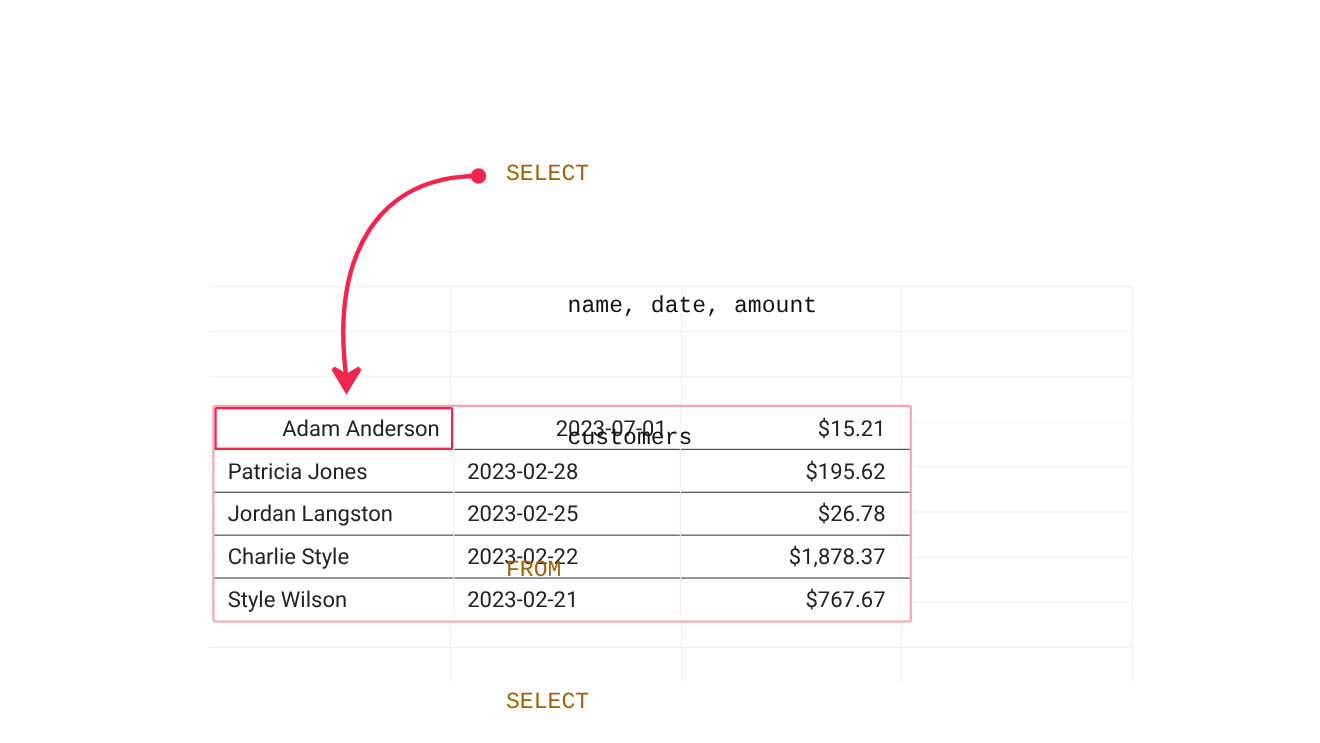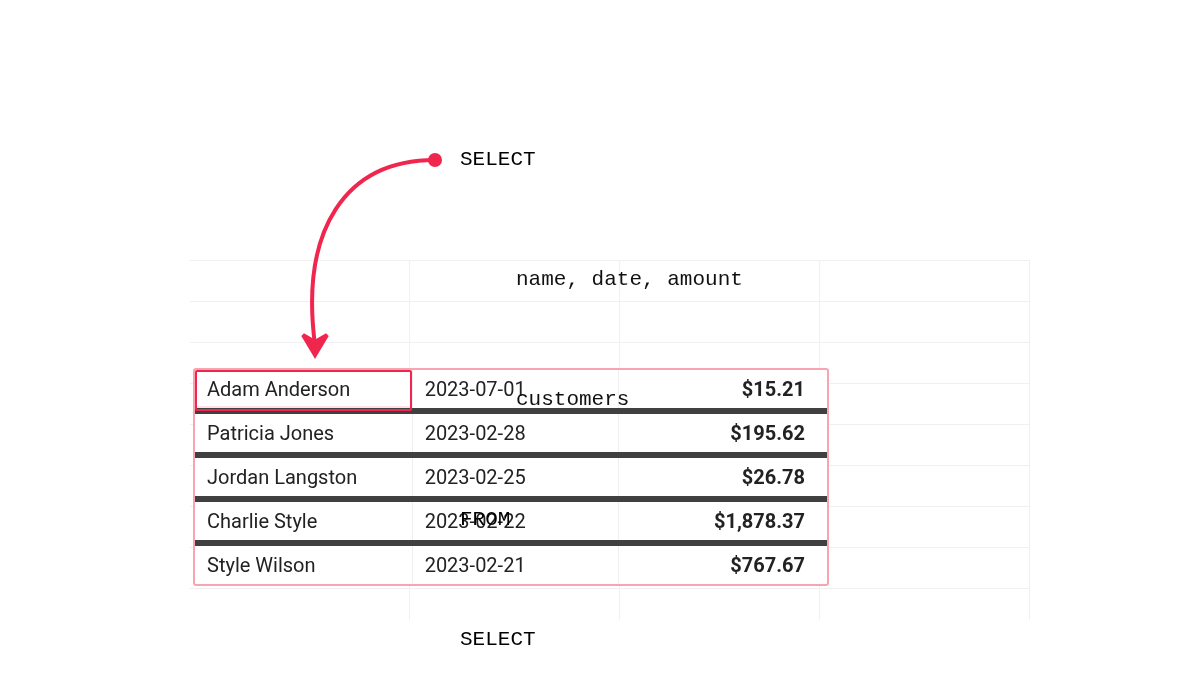--- a/index.html
+++ b/index.html
@@ -51,21 +51,21 @@
     position: absolute;
     left: 460px;
     top: 60px;
     font-family: "SFMono-Regular", Consolas, "Liberation Mono", Menlo, monospace;
     font-size: 21px;
     line-height: 40px;
     color: #111;
     z-index: 3;
     white-space: pre;
   }
-  .sql .kw   { color: #000000; font-weight: 500; }
+  .sql .kw   { color: #a16207; font-weight: 500; }
   .sql .indent { padding-left: 56px; display: inline-block; }
   .sql .line { display: block; }
 
   
   .result-wrap {
     position: absolute;
     left: 193px;
     top: 368px;
     width: 632px;
     border: 2px solid #f7a6b1;
@@ -73,27 +73,27 @@
     z-index: 2;
     background: #ffffff;
   }
   .result-wrap table {
     width: 100%;
     border-collapse: collapse;
     font-size: 20px;
     color: #222;
   }
   .result-wrap td {
-    border-top: 6px solid #404040;
+    border-top: 1px solid #404040;
     border-right: 1px solid #efefef;
     padding: 7px 12px 7px 12px;
     height: 24px;
   }
-  .result-wrap tr:first-child td { border-top: none; }
-  .result-wrap td:last-child { border-right: none; font-weight: bold; }
+  .result-wrap tr:first-child td { border-top: none; text-align: right; }
+  .result-wrap td:last-child { border-right: none; }
   .result-wrap td.col-name   { width: 208px; text-align: left; }
   .result-wrap td.col-date   { width: 200px; text-align: left; }
   .result-wrap td.col-amount { width: 186px; text-align: right; padding-right: 22px;}
   .result-wrap tr.hl td.col-name {
     box-shadow: inset 0 0 0 2px #f0264e22;
     outline: 2px solid #f0264e;
     outline-offset: -2px;
     border-radius: 2px;
   }
 

